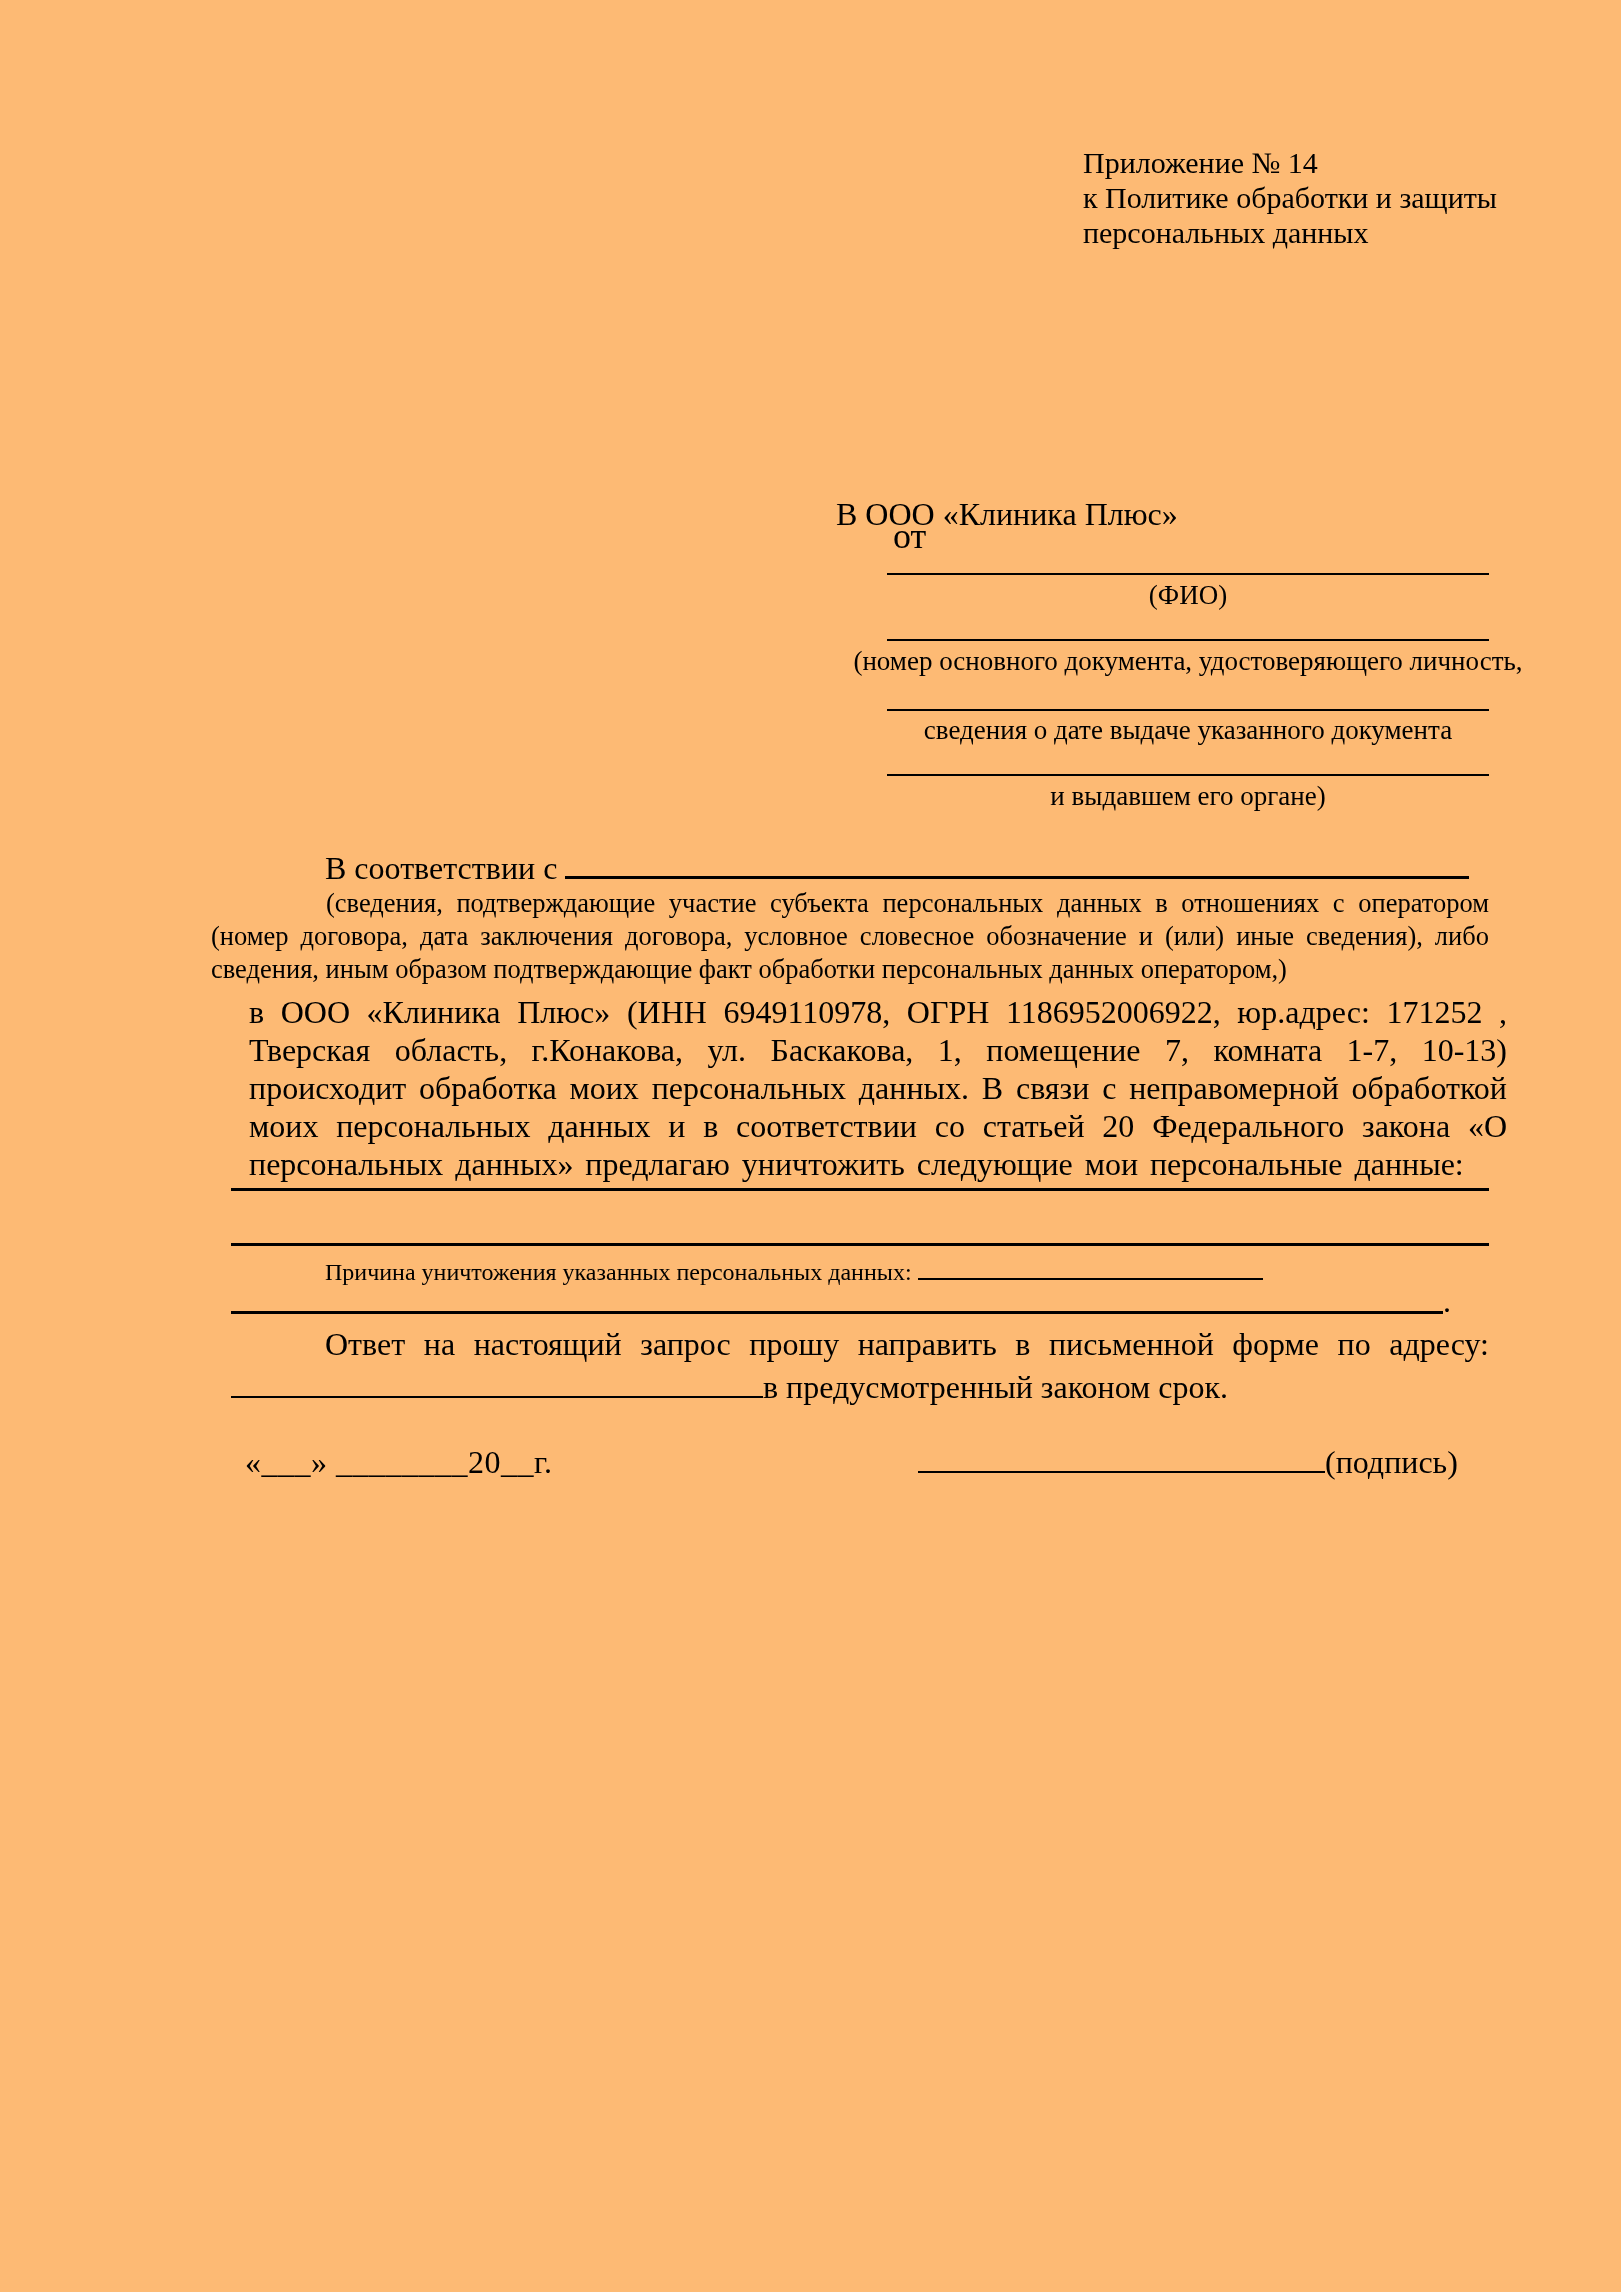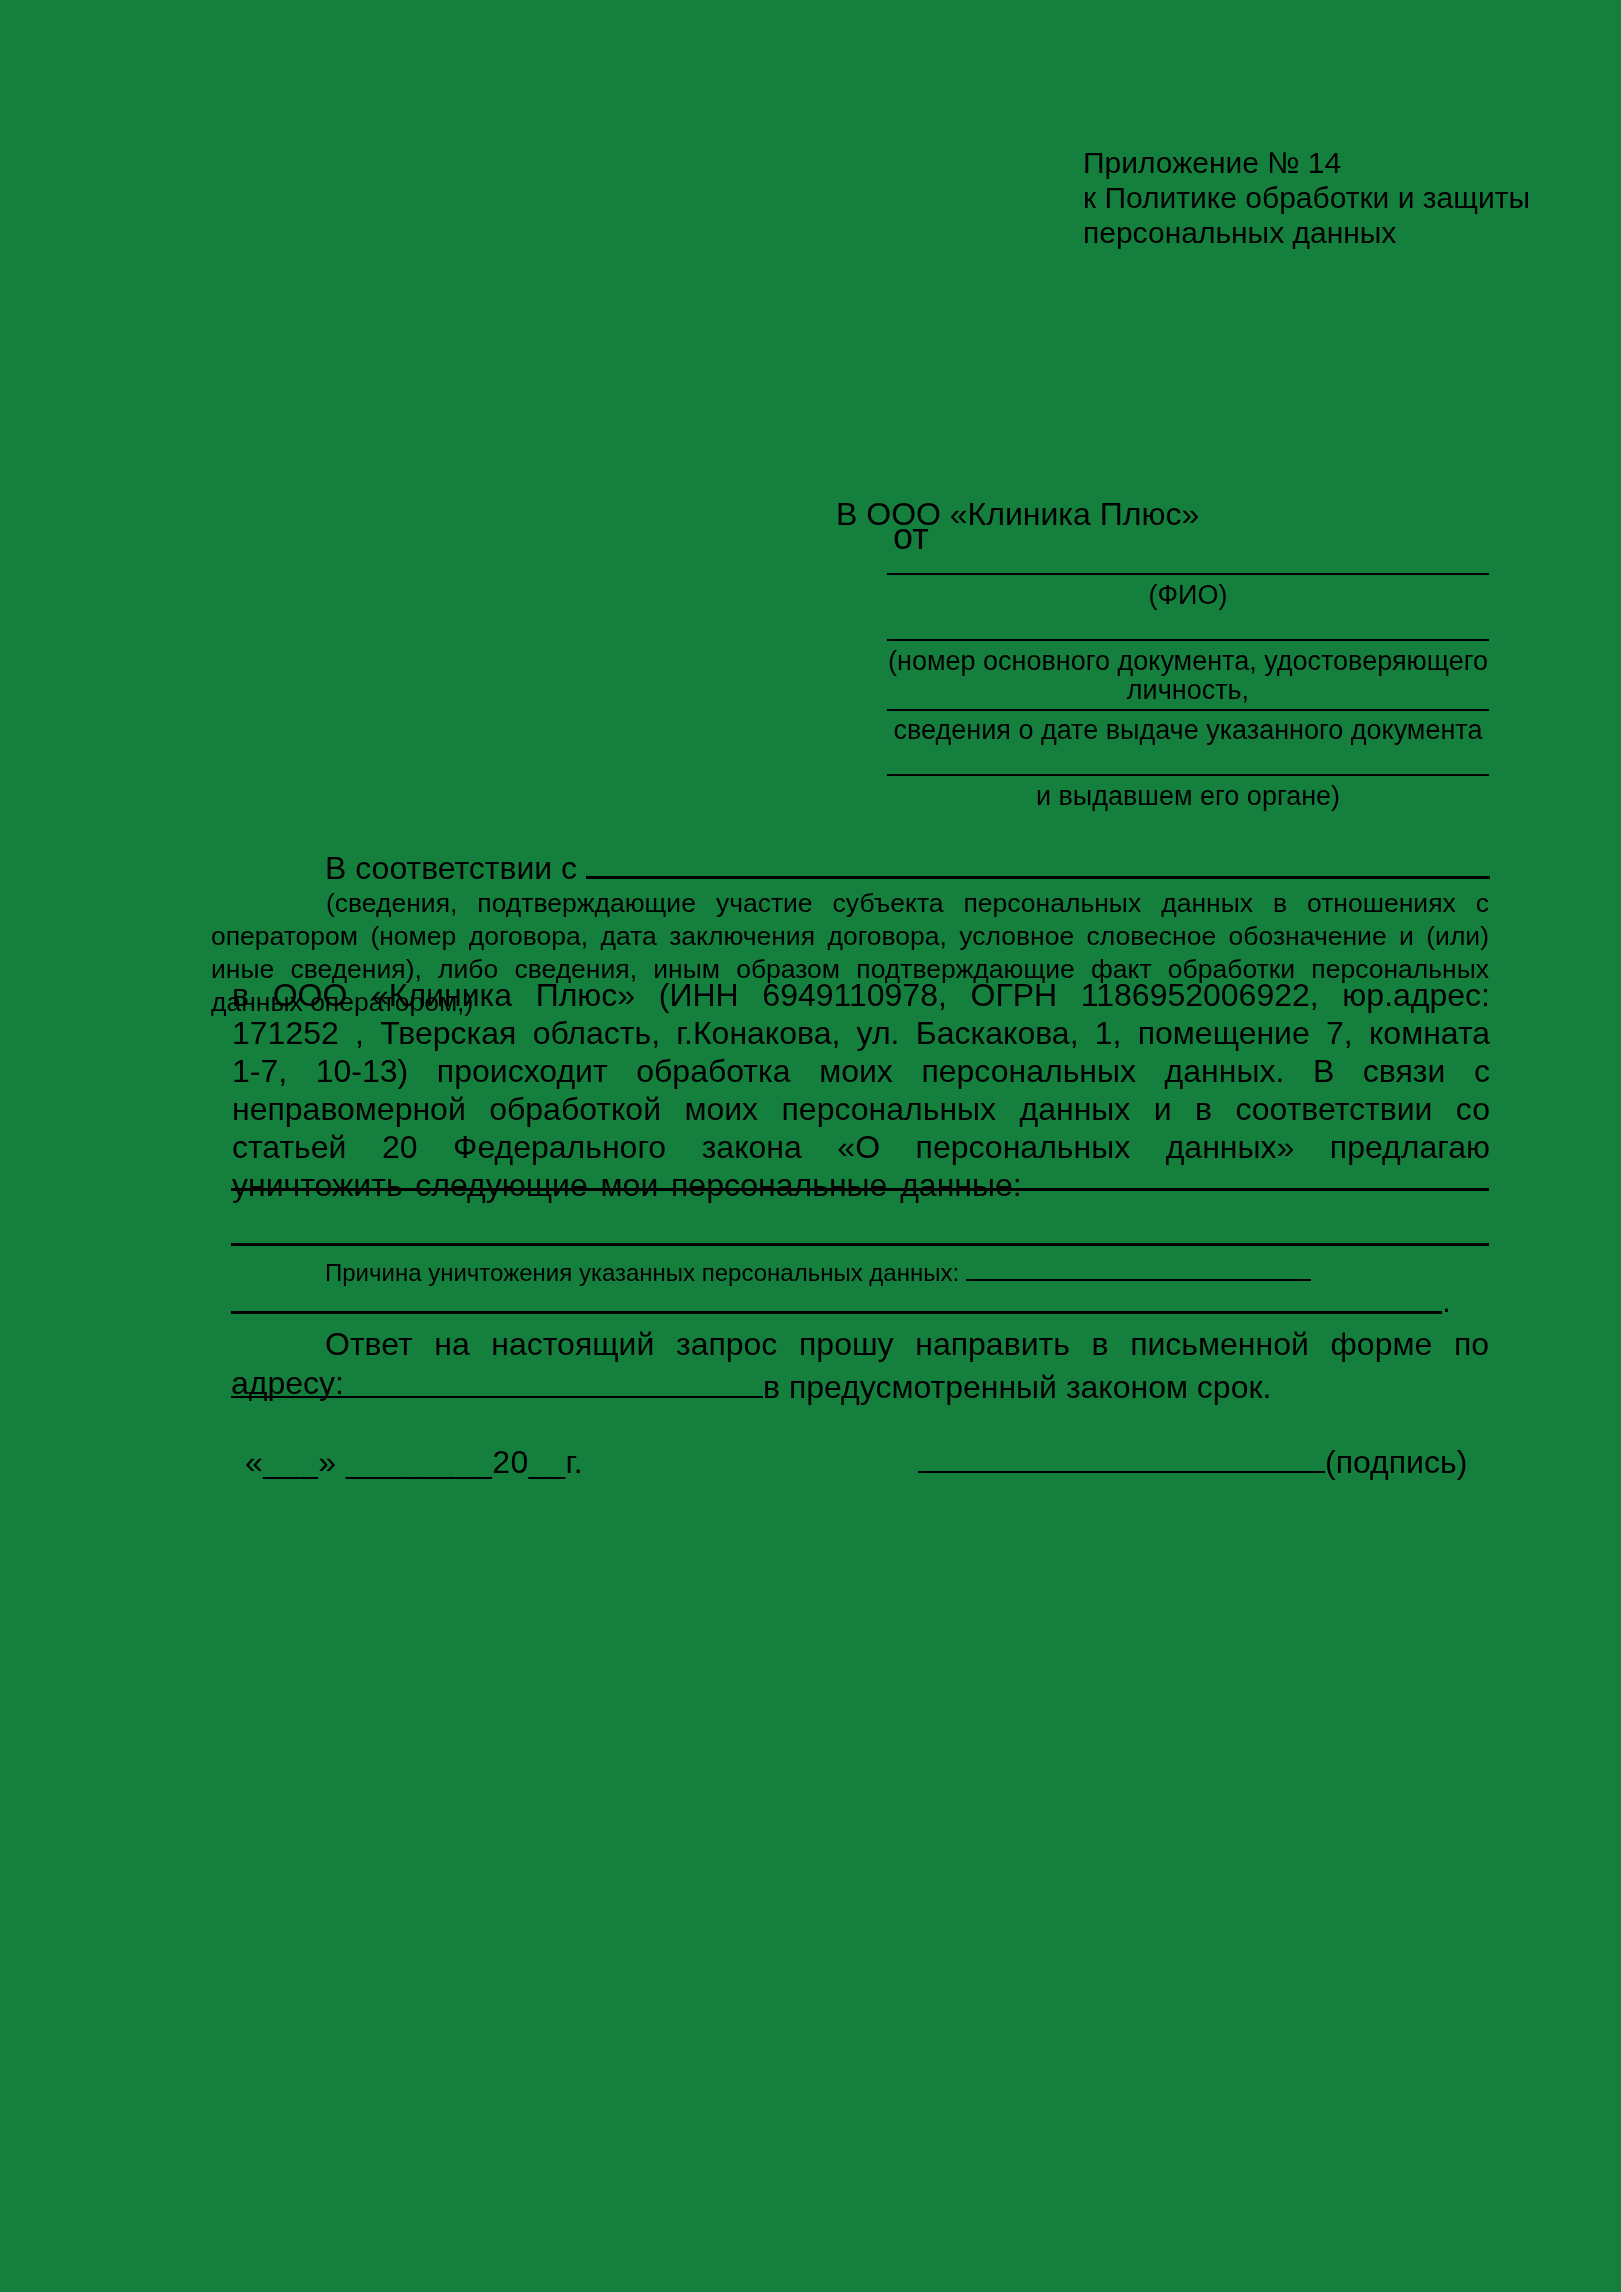--- a/index.html
+++ b/index.html
@@ -4,23 +4,23 @@
 <style>
   html, body {
     margin: 0;
     padding: 0;
     background: #ffffff;
   }
   .page {
     position: relative;
     width: 1621px;
     height: 2293px;
-    background: #15803d;
+    background: #fdba74;
     color: #000000;
-    font-family: Liberation Sans, sans-serif;
+    font-family: Liberation Serif, serif;
     overflow: hidden;
   }
   .abs { position: absolute; }
 
   
   .appendix {
     left: 1083px;
     top: 145px;
     width: 451px;
     font-size: 30px;
@@ -95,21 +95,21 @@
   }
 
   .body-par {
     left: 231px;
     top: 975px;
     width: 1258px;
     font-size: 32px;
     line-height: 38px;
     text-align: justify;
     word-spacing: 3.9px;
-    margin: 1px;
+    margin: 18px;
   }
 
   .blank-rule {
     left: 231px;
     width: 1258px;
     border-top: 3.9px solid #000000;
     height: 0;
   }
 
   .reason {

